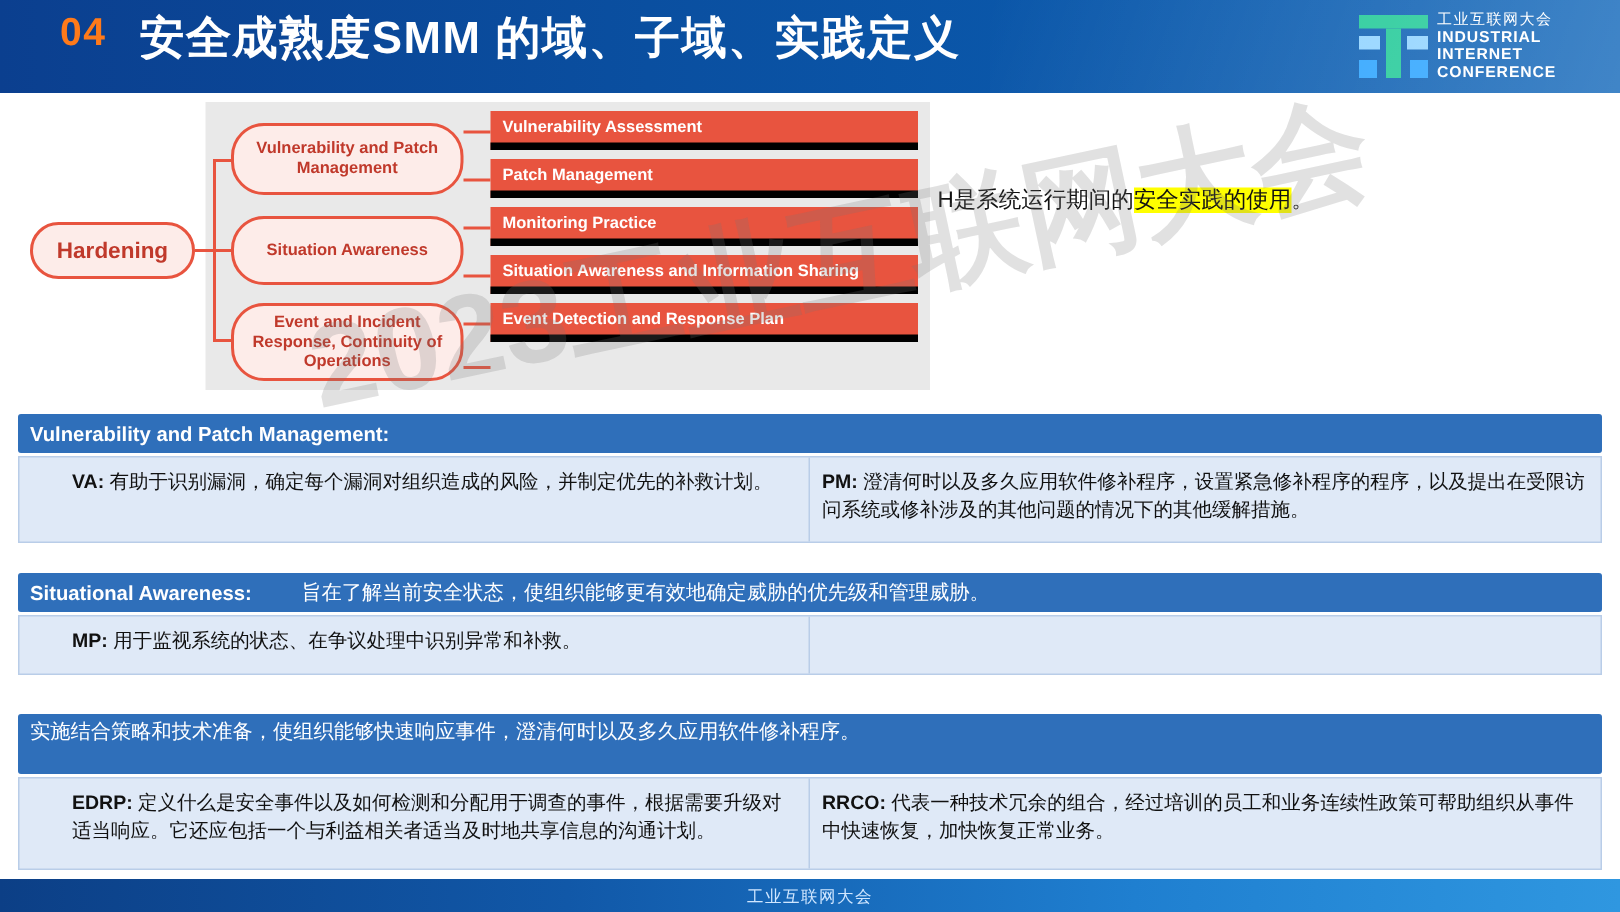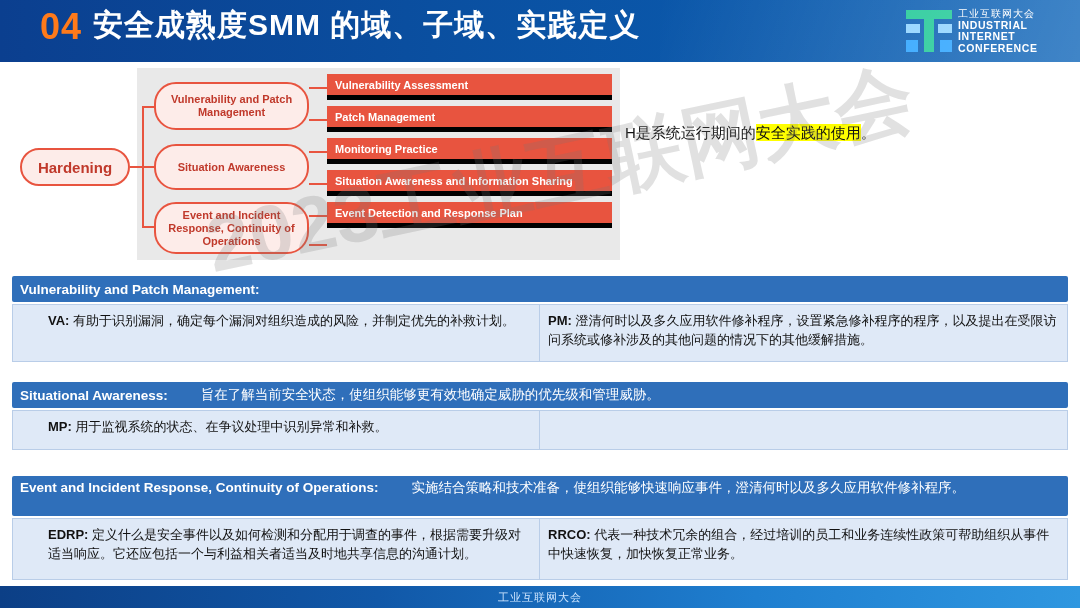--- a/index.html
+++ b/index.html
@@ -15,21 +15,21 @@
     position:absolute;left:0;top:0;width:1080px;height:62px;
     background:linear-gradient(90deg,#0b3f8f 0%,#0a4fa0 40%,#0b63b8 100%);
     overflow:hidden;
   }
   .header:after{
     content:"";position:absolute;right:0;top:0;width:420px;height:62px;
     background:linear-gradient(110deg,rgba(255,255,255,0) 0%,rgba(255,255,255,.10) 45%,rgba(255,255,255,.22) 100%);
   }
   .hdr-num{
     position:absolute;left:40px;top:6px;
-    font-size:36px;font-weight:bold;color:#ff7a1a;letter-spacing:1px;
+    font-size:26px;font-weight:bold;color:#ff7a1a;letter-spacing:1px;
   }
   .hdr-title{
     position:absolute;left:93px;top:5px;
     font-size:30px;font-weight:bold;color:#ffffff;letter-spacing:1px;
     white-space:nowrap;
   }
   .logo-box{
     position:absolute;right:14px;top:8px;width:160px;height:48px;
   }
   .logo-mark{
@@ -224,21 +224,20 @@
     <span class="plain">旨在了解当前安全状态，使组织能够更有效地确定威胁的优先级和管理威胁。</span>
 </div>
 <div class="sec-body" id="s2-body">
   <div class="col left">
     <span class="lbl">MP:</span>
     <span>用于监视系统的状态、在争议处理中识别异常和补救。</span>
   </div>
 </div>
 
 <div class="sec-title" id="s3-title">
-  <span>Event and Incident Response, Continuity of Operations:</span>
     <span class="plain">实施结合策略和技术准备，使组织能够快速响应事件，澄清何时以及多久应用软件修补程序。</span>
 </div>
 <div class="sec-body" id="s3-body">
   <div class="col left">
     <span class="lbl">EDRP:</span>
     <span>定义什么是安全事件以及如何检测和分配用于调查的事件，根据需要升级对适当响应。它还应包括一个与利益相关者适当及时地共享信息的沟通计划。</span>
   </div>
   <div class="col right">
     <span class="lbl">RRCO:</span>
     <span>代表一种技术冗余的组合，经过培训的员工和业务连续性政策可帮助组织从事件中快速恢复，加快恢复正常业务。</span>

